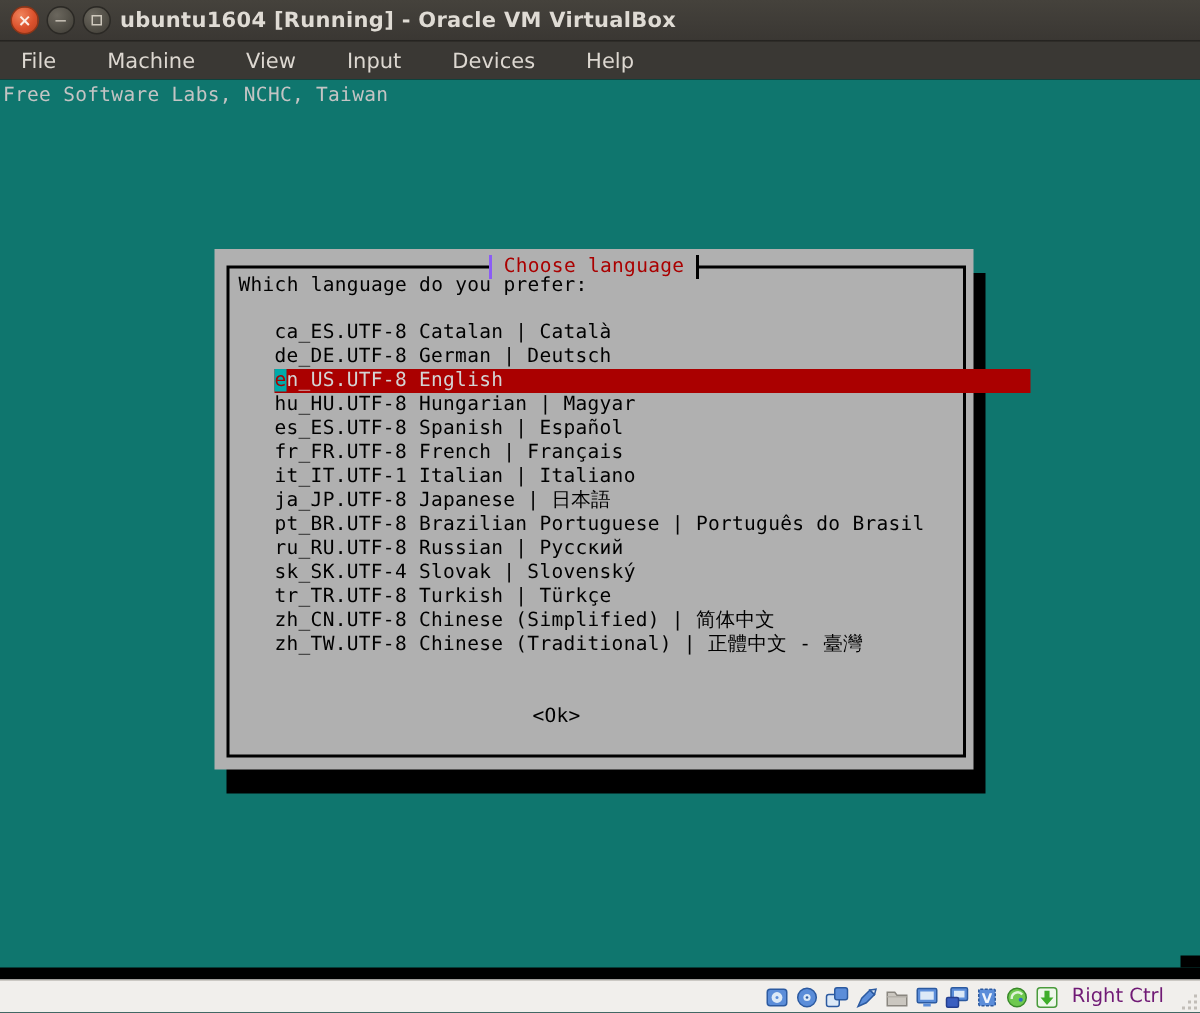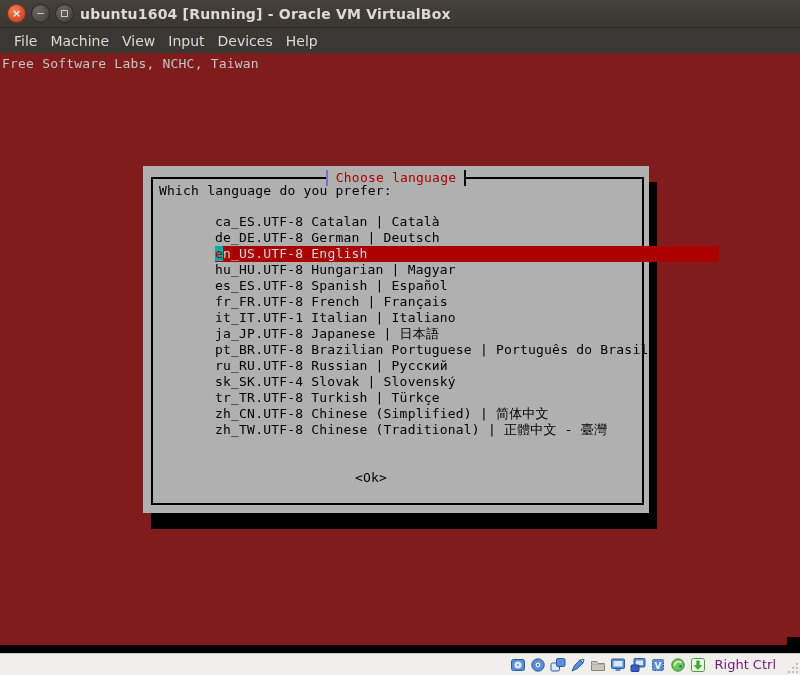--- a/index.html
+++ b/index.html
@@ -32,49 +32,49 @@
   .win-btn.plain .sq{
     width:7px;height:7px;border:1px solid #cfc9bd;box-sizing:border-box;display:block;
   }
   .title-text{
     margin-left:6px;color:#dfdbd4;font-weight:bold;font-size:14px;letter-spacing:.2px;
     white-space:nowrap;
   }
   .menubar{
     position:absolute;top:28px;left:0;width:800px;height:25px;
     background:#3a3834;display:flex;align-items:center;
-    padding-left:14px;gap:13px;box-sizing:border-box;
+    padding-left:14px;gap:34px;box-sizing:border-box;
   }
   .menu-item{color:#ddd8d1;font-size:14px;white-space:nowrap;cursor:default;}
   
   .vm{
     position:absolute;top:53px;left:0;width:800px;height:600px;background:#000;
     font-family:"DejaVu Sans Mono","Liberation Mono",monospace;
     font-size:13px;letter-spacing:.2px;
   }
-  .vm-screen{position:absolute;top:0;left:0;width:800px;height:592px;background:#7f1d1d;}
+  .vm-screen{position:absolute;top:0;left:0;width:800px;height:592px;background:#0f766e;}
   .vm-notch{position:absolute;right:0;bottom:0;width:13px;height:8px;background:#000;}
   .banner{position:absolute;top:3px;left:2px;color:#c4c4c4;white-space:pre;}
   
   .dlg-shadow{position:absolute;left:151px;top:129px;width:506px;height:347px;background:#000;}
   .dialog{
     position:absolute;left:143px;top:113px;width:506px;height:347px;background:#b0b0b0;
     color:#000;
   }
   .dialog-border{position:absolute;left:8px;top:11px;right:5px;bottom:8px;border:2px solid #000;}
   .dialog-title{
     position:absolute;top:4px;left:0;right:0;text-align:center;line-height:16px;height:16px;
   }
   .dialog-title-inner{
     display:inline-block;background:#b0b0b0;padding:0 8px;
     border-left:2px solid #8b5cf6;border-right:2px solid #000;
     color:#aa0000;white-space:pre;
   }
   .prompt{position:absolute;left:16px;top:17px;line-height:16px;white-space:pre;}
-  .lang-list{position:absolute;left:0;top:48px;right:8px;padding-left:32px;}
+  .lang-list{position:absolute;left:0;top:48px;right:8px;}
   .lang-row{
     height:16px;line-height:16px;white-space:pre;padding-left:40px;color:#000;cursor:default;
   }
   .lang-row.selected{
     padding-left:0;margin-left:40px;width:504px;box-sizing:border-box;
     background:#aa0000;color:#d4d4d4;
   }
   .cursor-cell{background:#00aaaa;color:#aa0000;}
   .ok-button{
     position:absolute;top:304px;left:50%;margin-left:-41px;width:56px;text-align:left;

